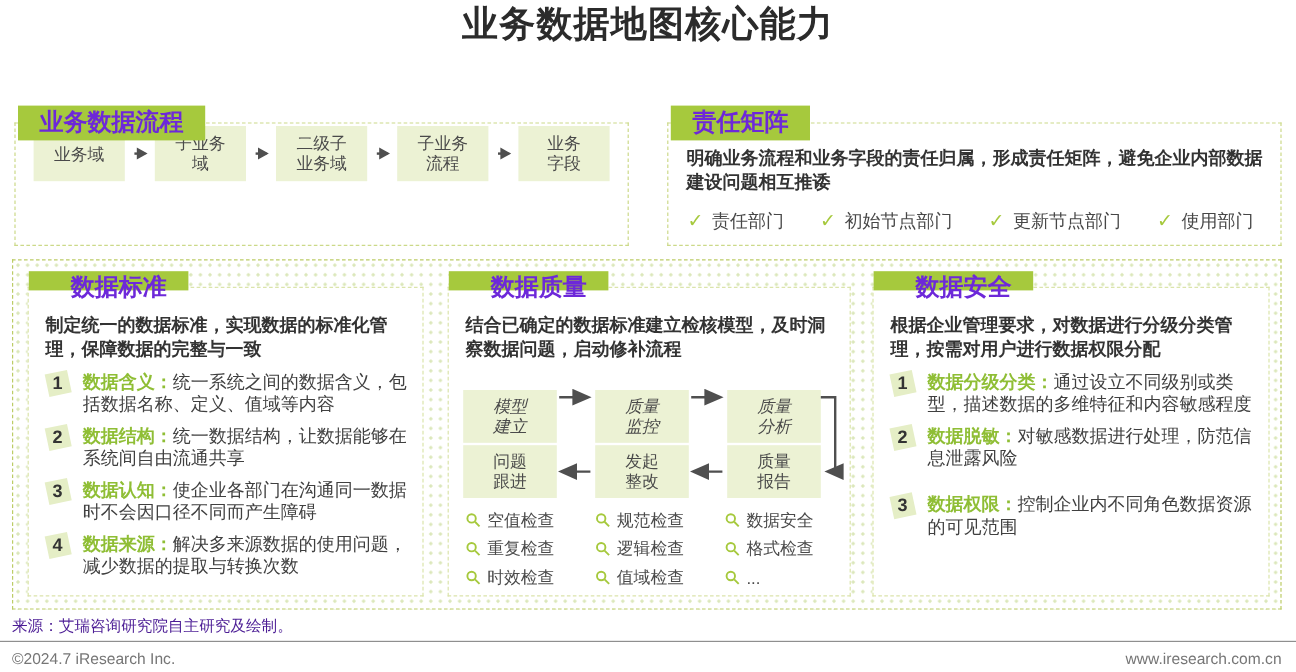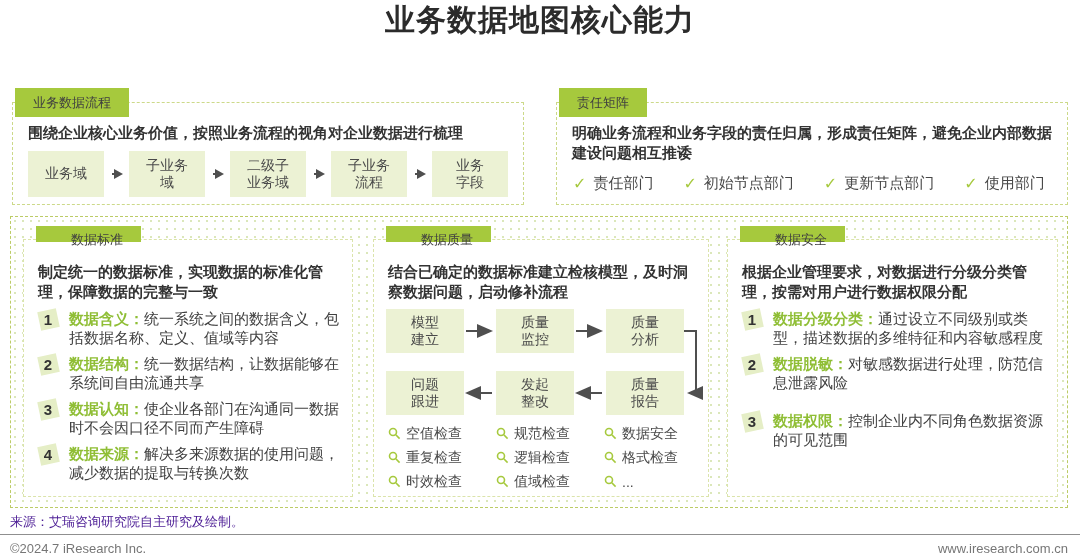--- a/index.html
+++ b/index.html
@@ -8,22 +8,22 @@
   .page { position:relative; width:1080px; height:560px; background:#fff; overflow:hidden; }
 
   .title { position:absolute; top:0; left:0; width:100%; text-align:center;
            font-size:30px; font-weight:900; color:#2b2b2b; letter-spacing:1px; }
 
   
   .card { position:absolute; border:1px dashed #ccd989; background:#fff; }
   .card-process { left:12px; top:102px; width:512px; height:103px; }
   .card-matrix  { left:556px; top:102px; width:512px; height:103px; }
 
-  .badge { position:absolute; top:-15px; left:2px; background:#a6c93d; color:#404040;
-           font-size:13px; font-weight:400; height:29px; line-height:29px; padding:0 18px; }
+  .badge { position:absolute; top:-15px; left:2px; background:#a6c93d; color:#6d28d9;
+           font-size:20px; font-weight:700; height:29px; line-height:29px; padding:0 18px; }
 
   .card-desc { margin:20px 15px 8px 15px; font-size:15px; font-weight:700; color:#333; line-height:1.3; }
 
   .pflow { display:flex; align-items:center; margin:2px 15px 0 15px; }
   .pf-box { width:76px; height:46px; background:#ecf2d4; color:#4a4a4a; font-size:14px;
             display:flex; align-items:center; justify-content:center; text-align:center;
             line-height:1.18; white-space:pre-line; flex:0 0 auto; }
   .h-arrow { flex:1; height:2px; background:#4f4f4f; position:relative; margin:0 8px; }
   .h-arrow::after { content:""; position:absolute; right:-2px; top:-4px;
             border-left:9px solid #4f4f4f; border-top:5px solid transparent; border-bottom:5px solid transparent; }
@@ -33,39 +33,39 @@
   .check-mark { color:#a6c93d; font-weight:700; font-size:16px; }
 
   
   .panel { position:absolute; left:10px; top:216px; width:1058px; height:292px;
            border:1px dashed #bccc66; background-color:#fff;
            background-image:radial-gradient(#dbe7ba 1.2px, transparent 1.4px); background-size:8px 8px; }
   .pcol { position:absolute; top:22px; height:258px; background:#fff; border:1px dashed #dbe4ab; }
   .pcol1 { left:12px;  width:330px; }
   .pcol2 { left:362px; width:336px; }
   .pcol3 { left:716px; width:331px; }
-  .pcol .badge { top:-14px; left:12px; height:16px; line-height:28px;padding-left:35px; }
+  .pcol .badge { top:-14px; left:0; height:16px; line-height:28px;padding-left:35px; }
 
   .col-desc { margin:22px 10px 7px 14px; font-size:15px; font-weight:700; color:#333; line-height:1.32; }
 
   .item { display:flex; margin:0 6px 6px 14px; font-size:15px; line-height:1.3; }
   .num-badge { flex:0 0 22px; height:20px; margin-right:9px; position:relative; margin-top:1px; }
   .num-badge::before { content:""; position:absolute; left:1px; top:0; width:19px; height:19px;
             background:#e5eec6; transform:rotate(-12deg); }
   .num-badge b { position:relative; display:block; width:20px; text-align:center; font-size:15px; color:#333; }
   .term { color:#8fbe35; font-weight:700;margin-top:44px; }
   .item-text { color:#404040; }
   .gap-item { margin-top:18px; }
 
   
   .qflow { position:relative; height:108px; margin:6px 6px 8px 10px; }
   .qf-box { position:absolute; width:78px; height:44px; background:#ecf2d4; color:#4a4a4a;
             font-size:14px; display:flex; align-items:center; justify-content:center;
             text-align:center; line-height:1.18; white-space:pre-line; }
-  .qr1 { top:0; } .qr2 { top:62px; }
+  .qr1 { top:16px;font-style:italic; } .qr2 { top:62px; }
   .qc1 { left:2px; } .qc2 { left:112px; } .qc3 { left:222px; }
   .qflow svg { position:absolute; left:0; top:0; }
 
   .qchecks { display:grid; grid-template-columns:108px 108px 1fr; row-gap:6px;
              margin:0 4px 0 14px; font-size:14px; color:#4a4a4a; }
   .qcheck { display:flex; align-items:center; gap:5px; }
   .qcheck svg { flex:0 0 auto; }
 
   
   .source { position:absolute; left:10px; top:513px; font-size:13px; color:#4c1d95; }
@@ -75,21 +75,20 @@
 </style>
 </head>
 <body>
 
 <div class="page">
 
   <div class="title">业务数据地图核心能力</div>
 
   <div class="card card-process">
     <div class="badge">业务数据流程</div>
-    <div class="card-desc">围绕企业核心业务价值，按照业务流程的视角对企业数据进行梳理</div>
     <div class="pflow">
       <div class="pf-box">业务域</div>
       <div class="h-arrow"></div>
       <div class="pf-box">子业务
 域</div>
       <div class="h-arrow"></div>
       <div class="pf-box">二级子
 业务域</div>
       <div class="h-arrow"></div>
       <div class="pf-box">子业务

